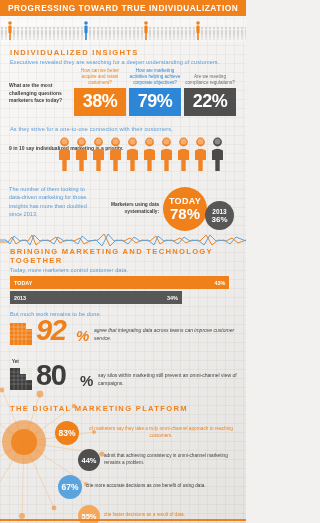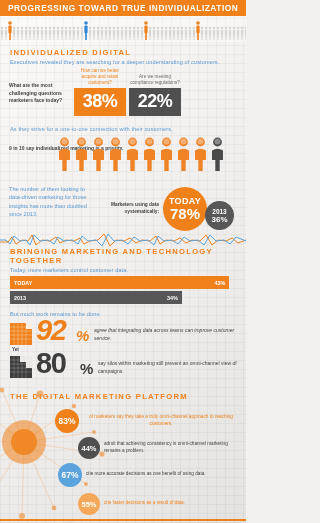--- a/index.html
+++ b/index.html
@@ -500,30 +500,34 @@
       <div class="p" style="left: 244px;">
         <svg class="pi" width="4" height="14" viewBox="0 0 4 20">
           <circle cx="2" cy="3" r="1.8" fill="#d8d6d2"></circle>
           <rect x=".4" y="5.4" width="3.2" height="8" rx="1.1" fill="#d8d6d2"></rect>
           <rect x="1.2" y="12" width="1.6" height="8" fill="#d8d6d2"></rect>
         </svg>
       </div>
     </div>
 
   <div style="margin-top:6px;">
-    <div class="sec-t">INDIVIDUALIZED DIGITAL</div>
+    <div class="sec-t">INDIVIDUALIZED INSIGHTS</div>
     <div class="sub">Executives revealed they are searching for a deeper understanding of customers.</div>
   </div>
 
   <div style="position:relative;height:48px;margin-top:3px;">
     <div class="q-left" style="top:14px;">What are the most challenging questions marketers face today?</div>
     <div class="cards">
       <div class="card c-or">
         <div class="cap">How can we better acquire and retain customers?</div>
         <div class="box">38%</div>
+      </div>
+      <div class="card c-bl">
+        <div class="cap">How are marketing activities helping achieve corporate objectives?</div>
+        <div class="box">79%</div>
       </div>
       <div class="card c-gy">
         <div class="cap">Are we meeting compliance regulations?</div>
         <div class="box">22%</div>
       </div>
     </div>
   </div>
 
   <div class="sub" style="margin-top:10px;">As they strive for a one-to-one connection with their customers,</div>
 
@@ -637,21 +641,21 @@
         <g stroke="#ffffff" stroke-width=".5" opacity=".55">
           <path d="M4 0V22M8 0V22M12 0V22M16 0V22M0 4H22M0 8H22M0 12H22M0 16H22"></path>
         </g>
       </svg>
     </div>
     <div class="big-n" style="position:absolute;left:36px;top:-1px;font-size:29px;color:#f0811a;">92</div>
     <div class="big-n" style="position:absolute;left:76px;top:10px;font-size:15px;color:#f0811a;">%</div>
     <div class="stat-txt" style="position:absolute;left:94px;top:7px;width:144px;">agree that integrating data across teams can improve customer service.</div>
   </div>
 
-  <div style="position:relative;height:32px;margin-top:2px;">
+  <div style="position:relative;height:32px;margin-top:14px;">
     <div style="position:absolute;left:12px;top:-5px;font-size:4.6px;color:#3f3f3f;font-weight:bold;">Yet</div>
     <div style="position:absolute;left:10px;top:4px;">
       <svg width="22" height="22" viewBox="0 0 22 22">
         <rect x="0" y="0" width="22" height="22" fill="#3d3d3d"></rect>
         <path d="M0 0 H10 V6 H16 V12 H22 V22 H0 Z" fill="#3d3d3d"></path>
         <path d="M10 0 H22 V12 H16 V6 H10 Z" fill="#e9e8e5"></path>
         <g stroke="#ffffff" stroke-width=".5" opacity=".4">
           <path d="M4 0V22M8 0V22M12 0V22M16 0V22M0 4H22M0 8H22M0 12H22M0 16H22"></path>
         </g>
       </svg>

